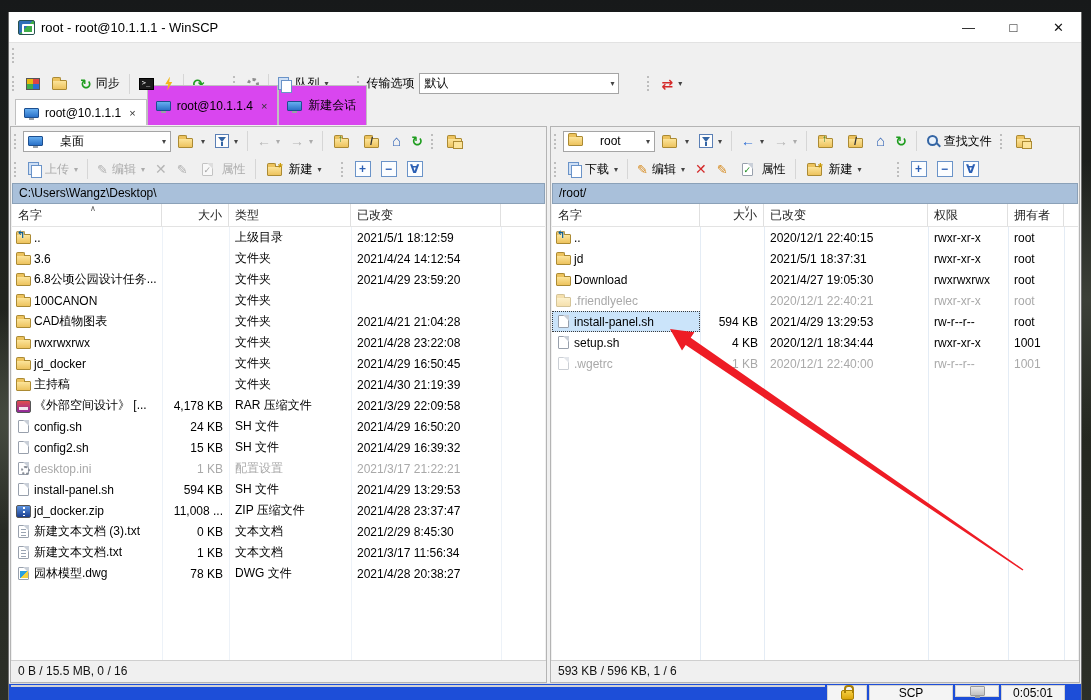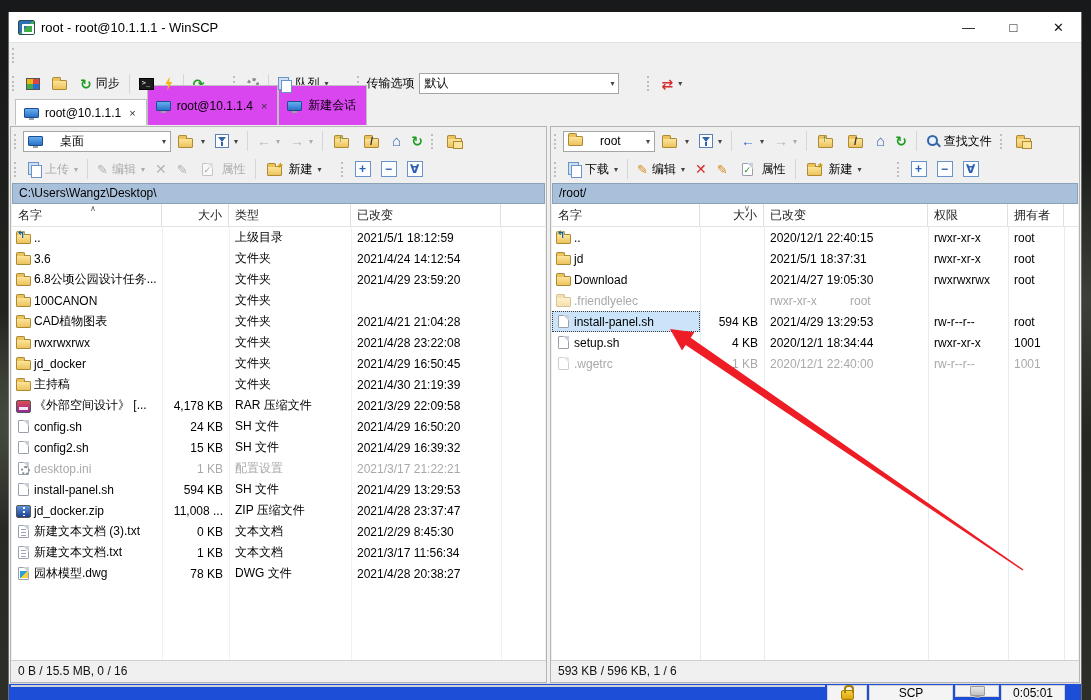--- a/index.html
+++ b/index.html
@@ -661,20 +661,21 @@
             <div class="cell cdate cpad">2021/4/27 19:05:30</div>
             <div class="cell cperm cpad">rwxrwxrwx</div>
             <div class="cell cown cpad">root</div>
           </div>
           <div class="frow hidden">
             <div class="cell cname">
               <span class="fi fi-folder"></span>
               <span>.friendlyelec</span>
             </div>
             <div class="cell csize"></div>
+            <div class="cell cdate cpad">2020/12/1 22:40:21</div>
             <div class="cell cperm cpad">rwxr-xr-x</div>
             <div class="cell cown cpad">root</div>
           </div>
           <div class="frow selected">
             <div class="cell cname">
               <span class="fi fi-file"></span>
               <span>install-panel.sh</span>
             </div>
             <div class="cell csize">594 KB</div>
             <div class="cell cdate cpad">2021/4/29 13:29:53</div>

